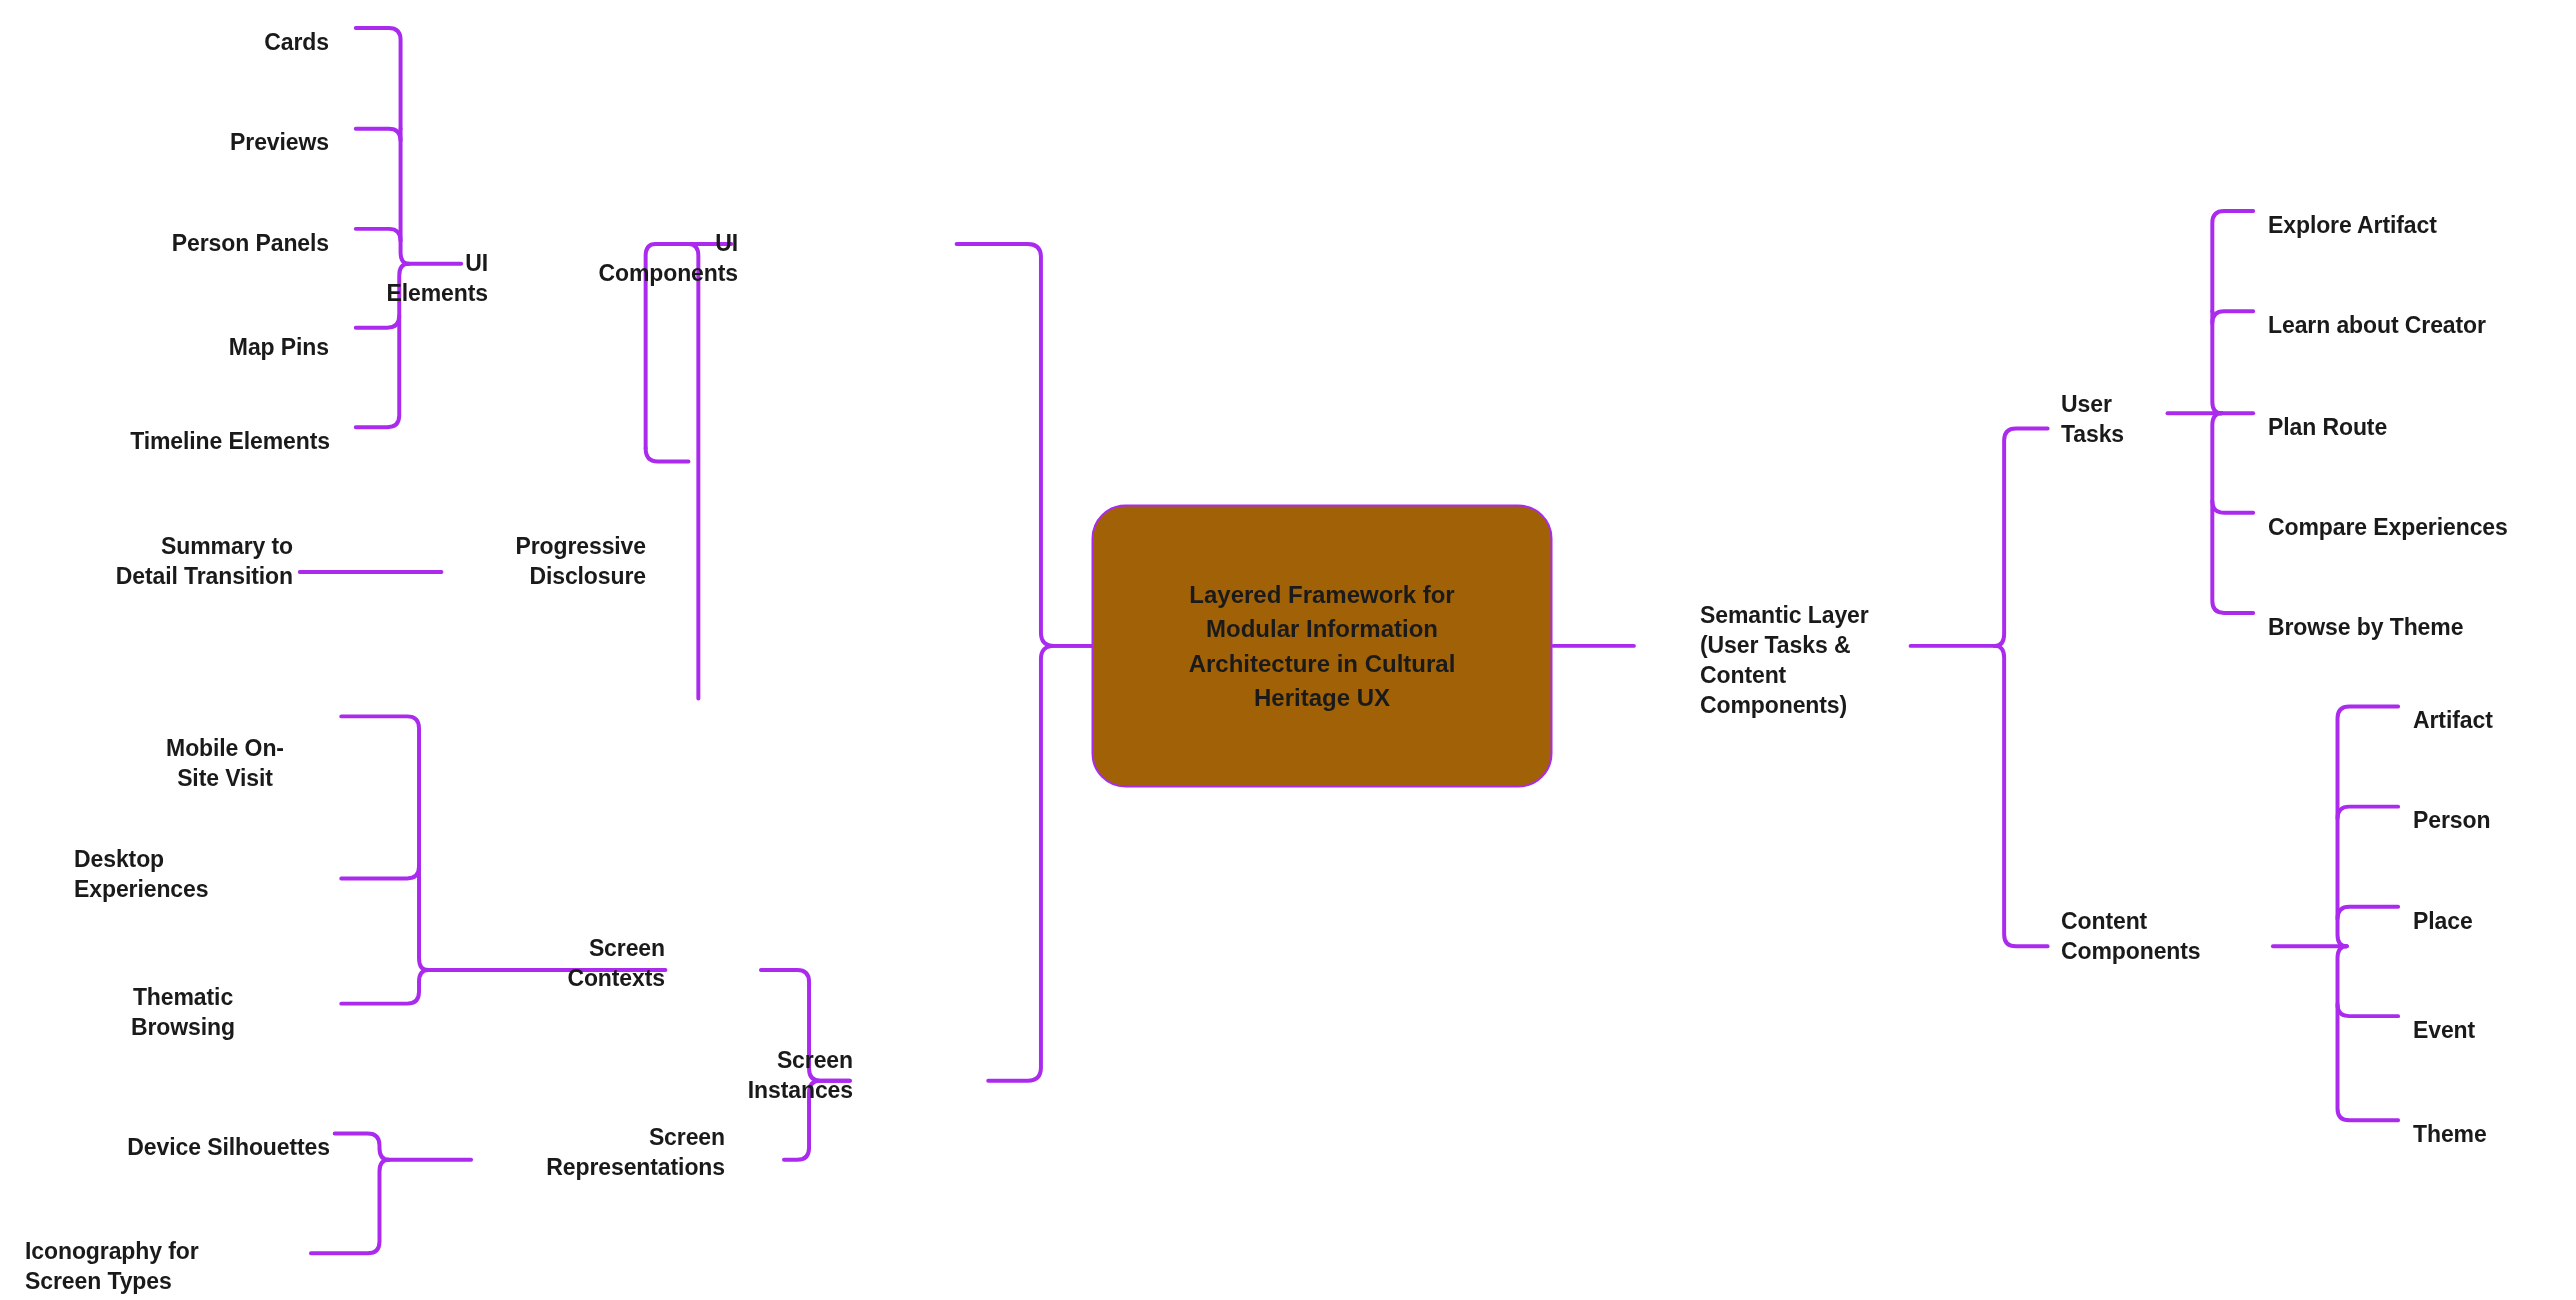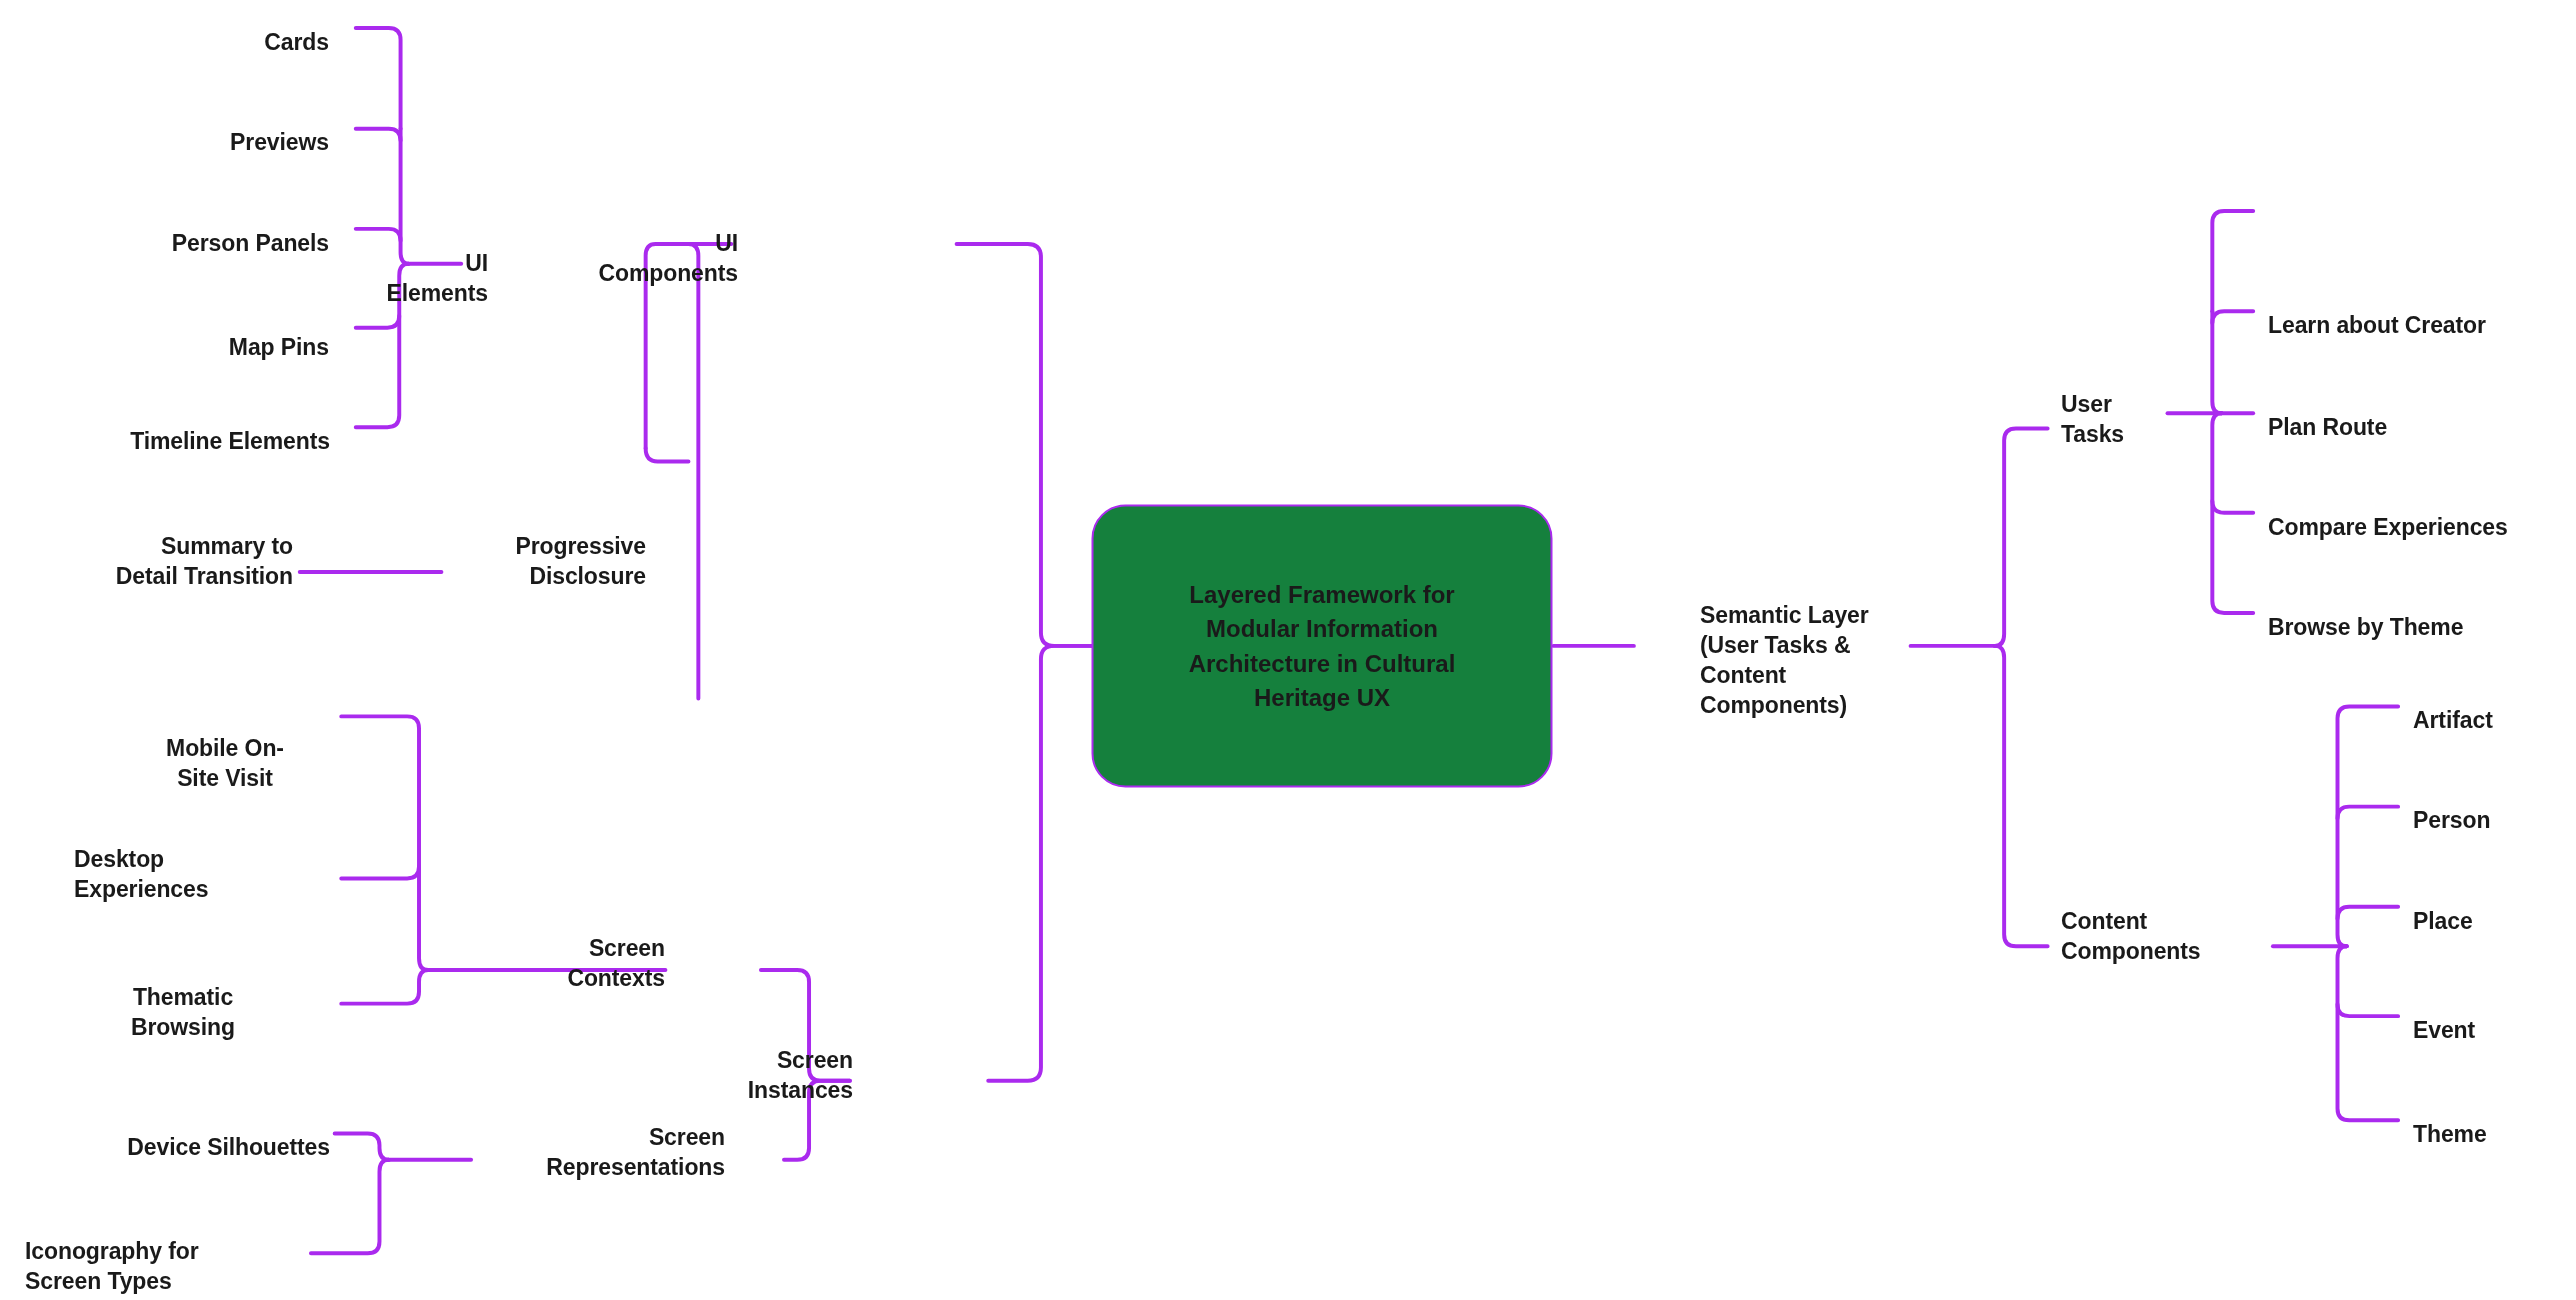--- a/index.html
+++ b/index.html
@@ -46,21 +46,21 @@
   .lvl1 { font-size: 23px; }
   .lvl2 { font-size: 23px; }
   .lvl3 { font-size: 23px; }
 
   
   #root-node {
     position: absolute;
     box-sizing: border-box;
     border: 2.6px solid #aa2aee;
     border-radius: 34px;
-    background: #15803d;
+    background: #a16207;
     display: flex;
     align-items: center;
     justify-content: center;
     text-align: center;
     transform: translate(-50%, -50%);
   }
   #root-node .root-text {
     font-size: 24px;
     font-weight: 700;
     color: #1a1a1a;
@@ -259,20 +259,23 @@
 (User Tasks &amp;
 Content
 Components)</span>
   </div>
 
   <div class="node lvl2 n-left" style="left:2061px; top:405px; width:165px;">
     <span>User
 Tasks</span>
   </div>
 
+  <div class="node lvl3 n-left" style="left:2268px; top:211px; width:303px;">
+    <span>Explore Artifact</span>
+  </div>
   <div class="node lvl3 n-left" style="left:2268px; top:311px; width:303px;">
     <span>Learn about Creator</span>
   </div>
   <div class="node lvl3 n-left" style="left:2268px; top:413px; width:303px;">
     <span>Plan Route</span>
   </div>
   <div class="node lvl3 n-left" style="left:2268px; top:513px; width:310px;">
     <span>Compare Experiences</span>
   </div>
   <div class="node lvl3 n-left" style="left:2268px; top:613px; width:303px;">

